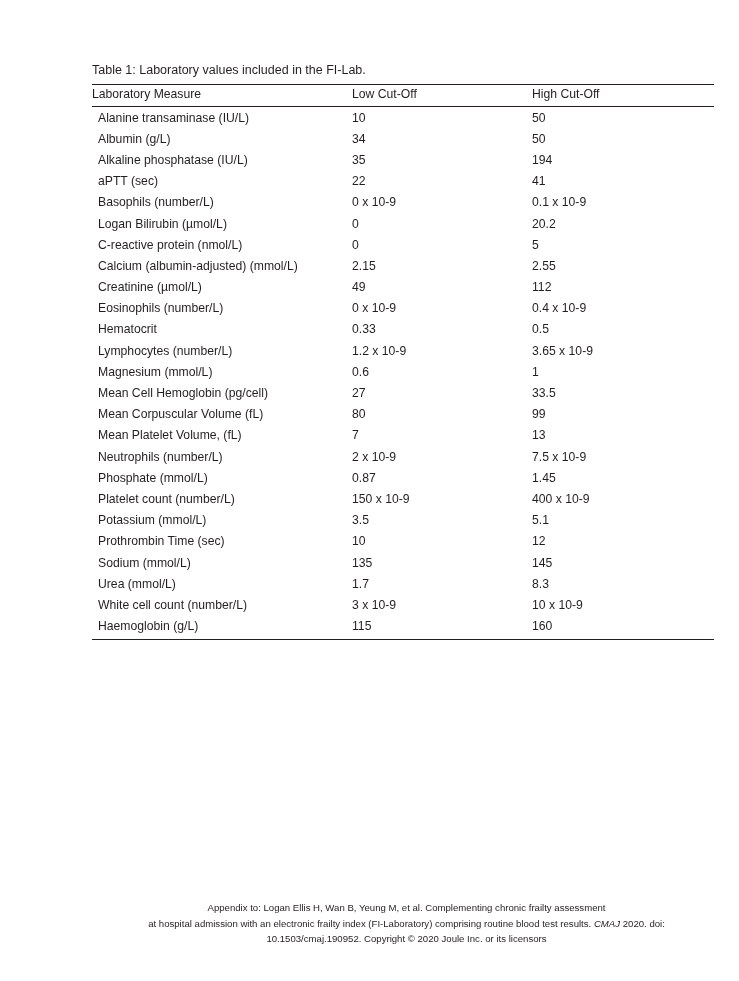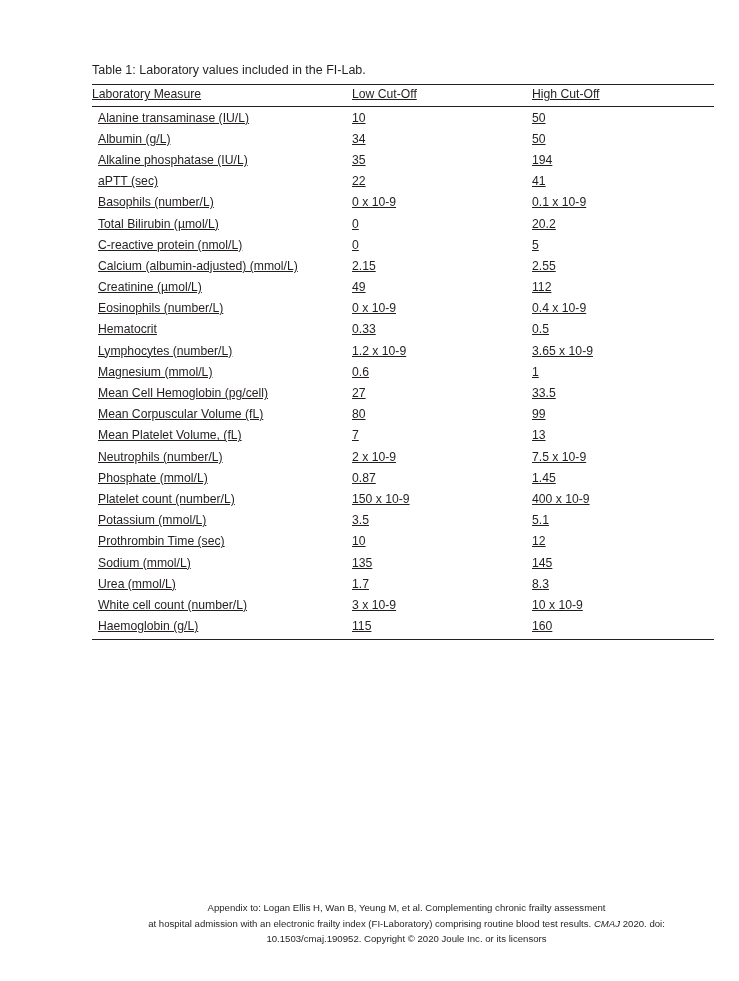--- a/index.html
+++ b/index.html
@@ -33,21 +33,20 @@
     font-size: 12.5px;
     line-height: 17px;
     color: #231f20;
     margin-bottom: 5px;
     white-space: nowrap;
   }
   table.lab-table {
     border-collapse: collapse;
     width: 622px;
     table-layout: fixed;
-    text-decoration: underline;
   }
   table.lab-table col.c0 { width: 260px; }
   table.lab-table col.c1 { width: 180px; }
   table.lab-table col.c2 { width: 182px; }
 
   table.lab-table thead th {
     font-weight: normal;
     font-size: 12.2px;
     line-height: 16px;
     text-align: left;
@@ -131,21 +130,21 @@
             <td class="first">aPTT (sec)</td>
             <td>22</td>
             <td>41</td>
           </tr>
           <tr>
             <td class="first">Basophils (number/L)</td>
             <td>0 x 10-9</td>
             <td>0.1 x 10-9</td>
           </tr>
           <tr>
-            <td class="first">Total Bilirubin (µmol/L)</td>
+            <td class="first">Logan Bilirubin (µmol/L)</td>
             <td>0</td>
             <td>20.2</td>
           </tr>
           <tr>
             <td class="first">C-reactive protein (nmol/L)</td>
             <td>0</td>
             <td>5</td>
           </tr>
           <tr>
             <td class="first">Calcium (albumin-adjusted) (mmol/L)</td>

